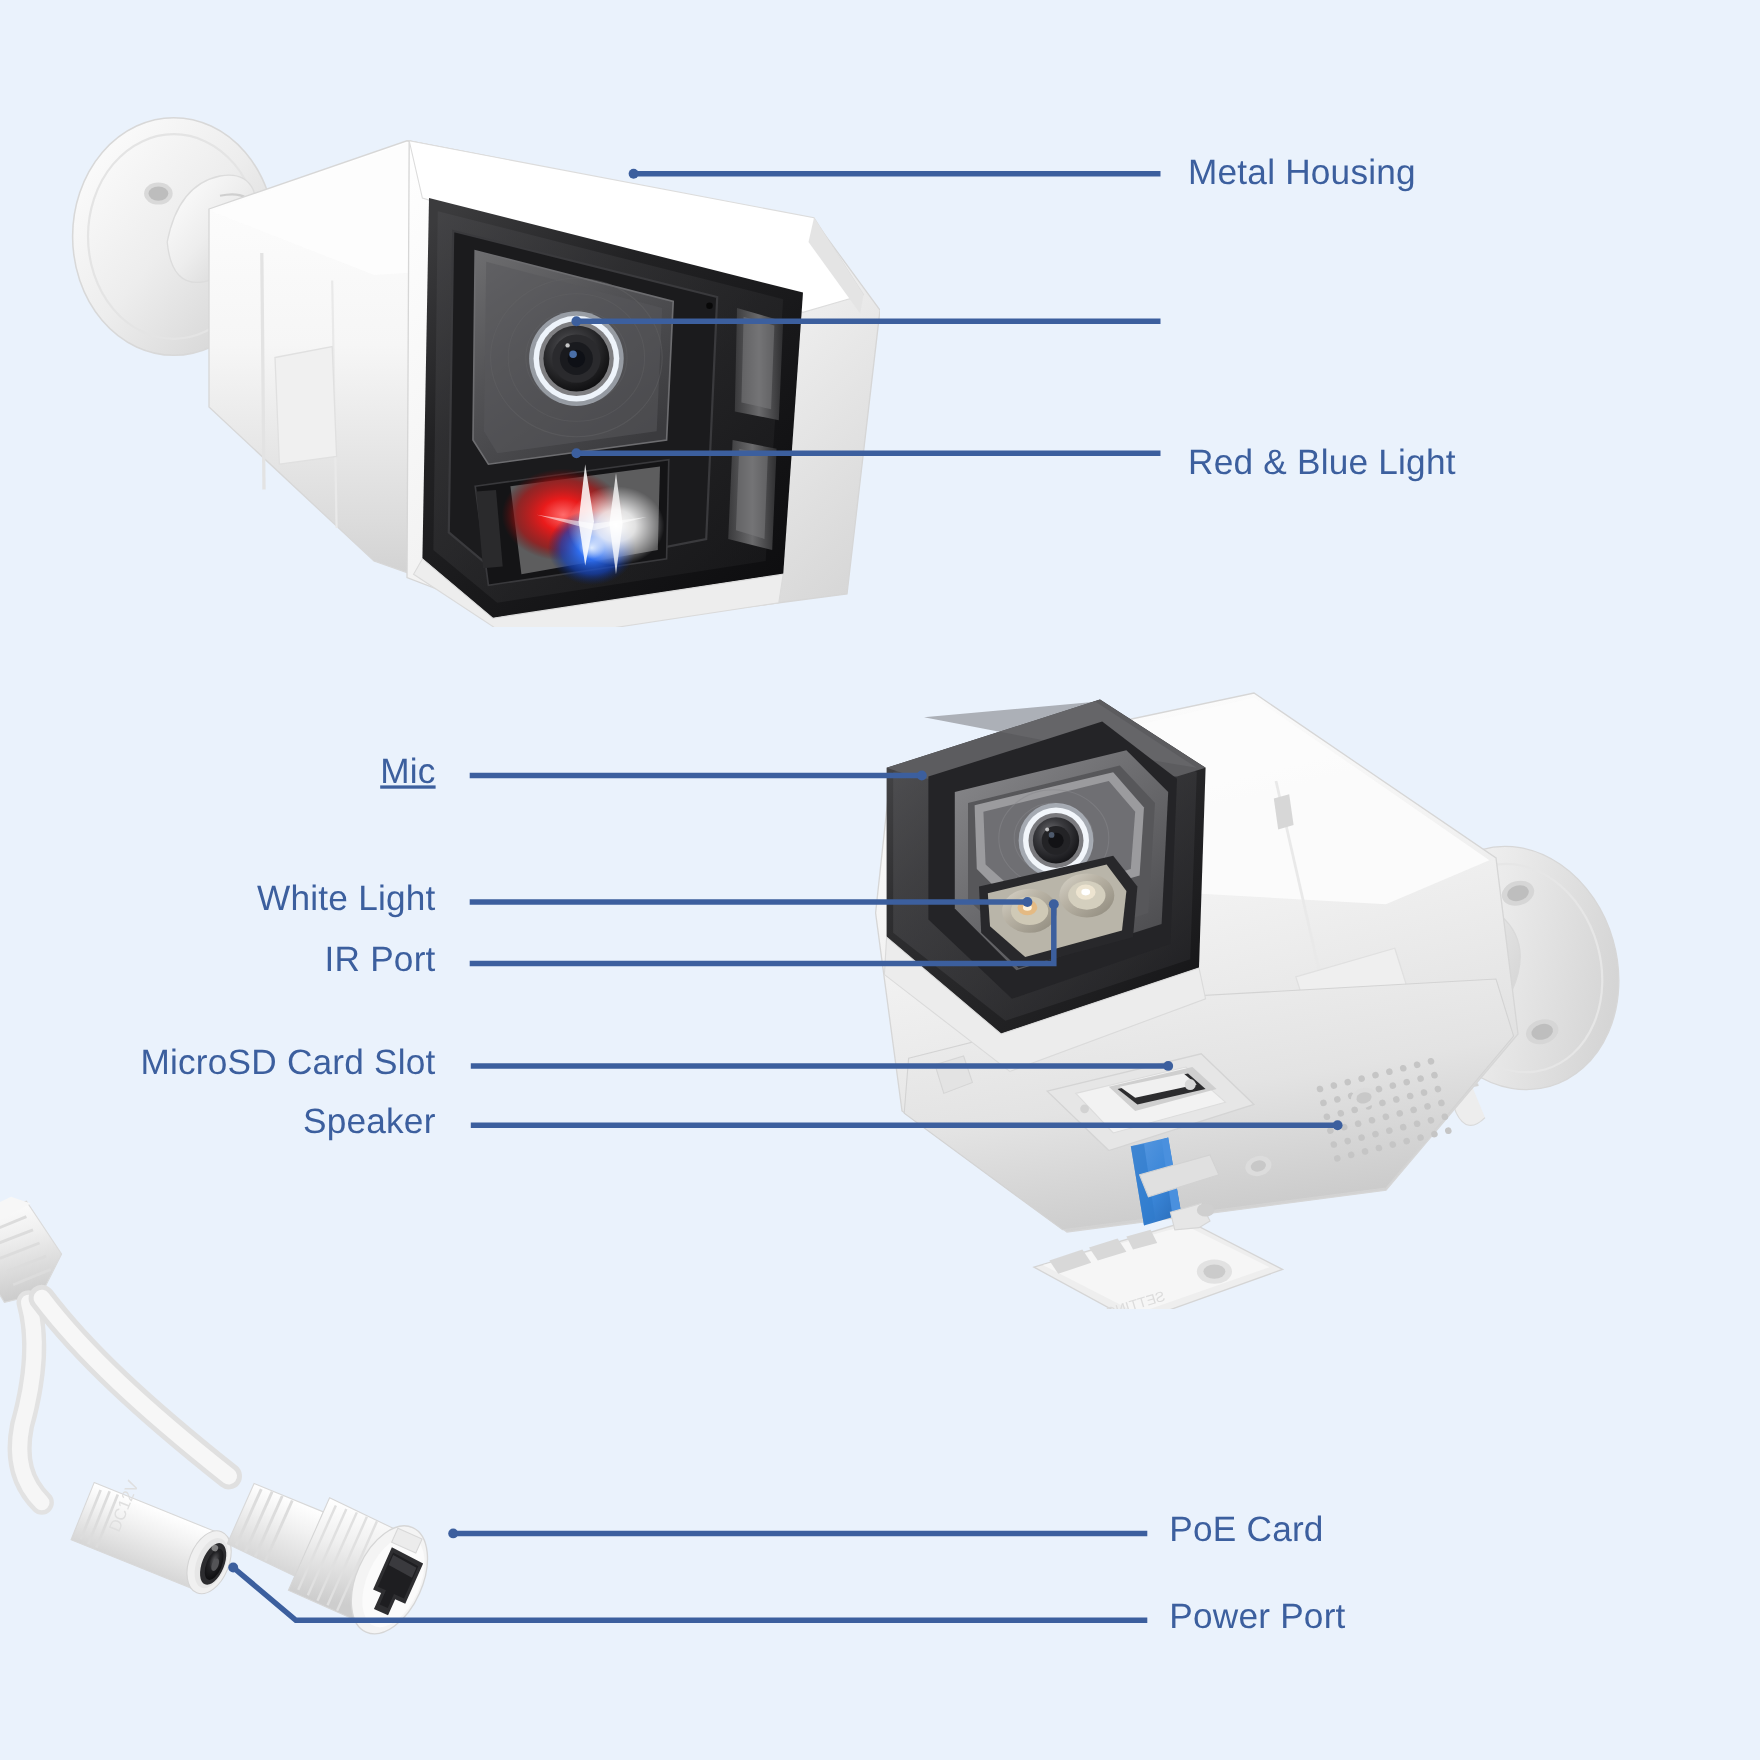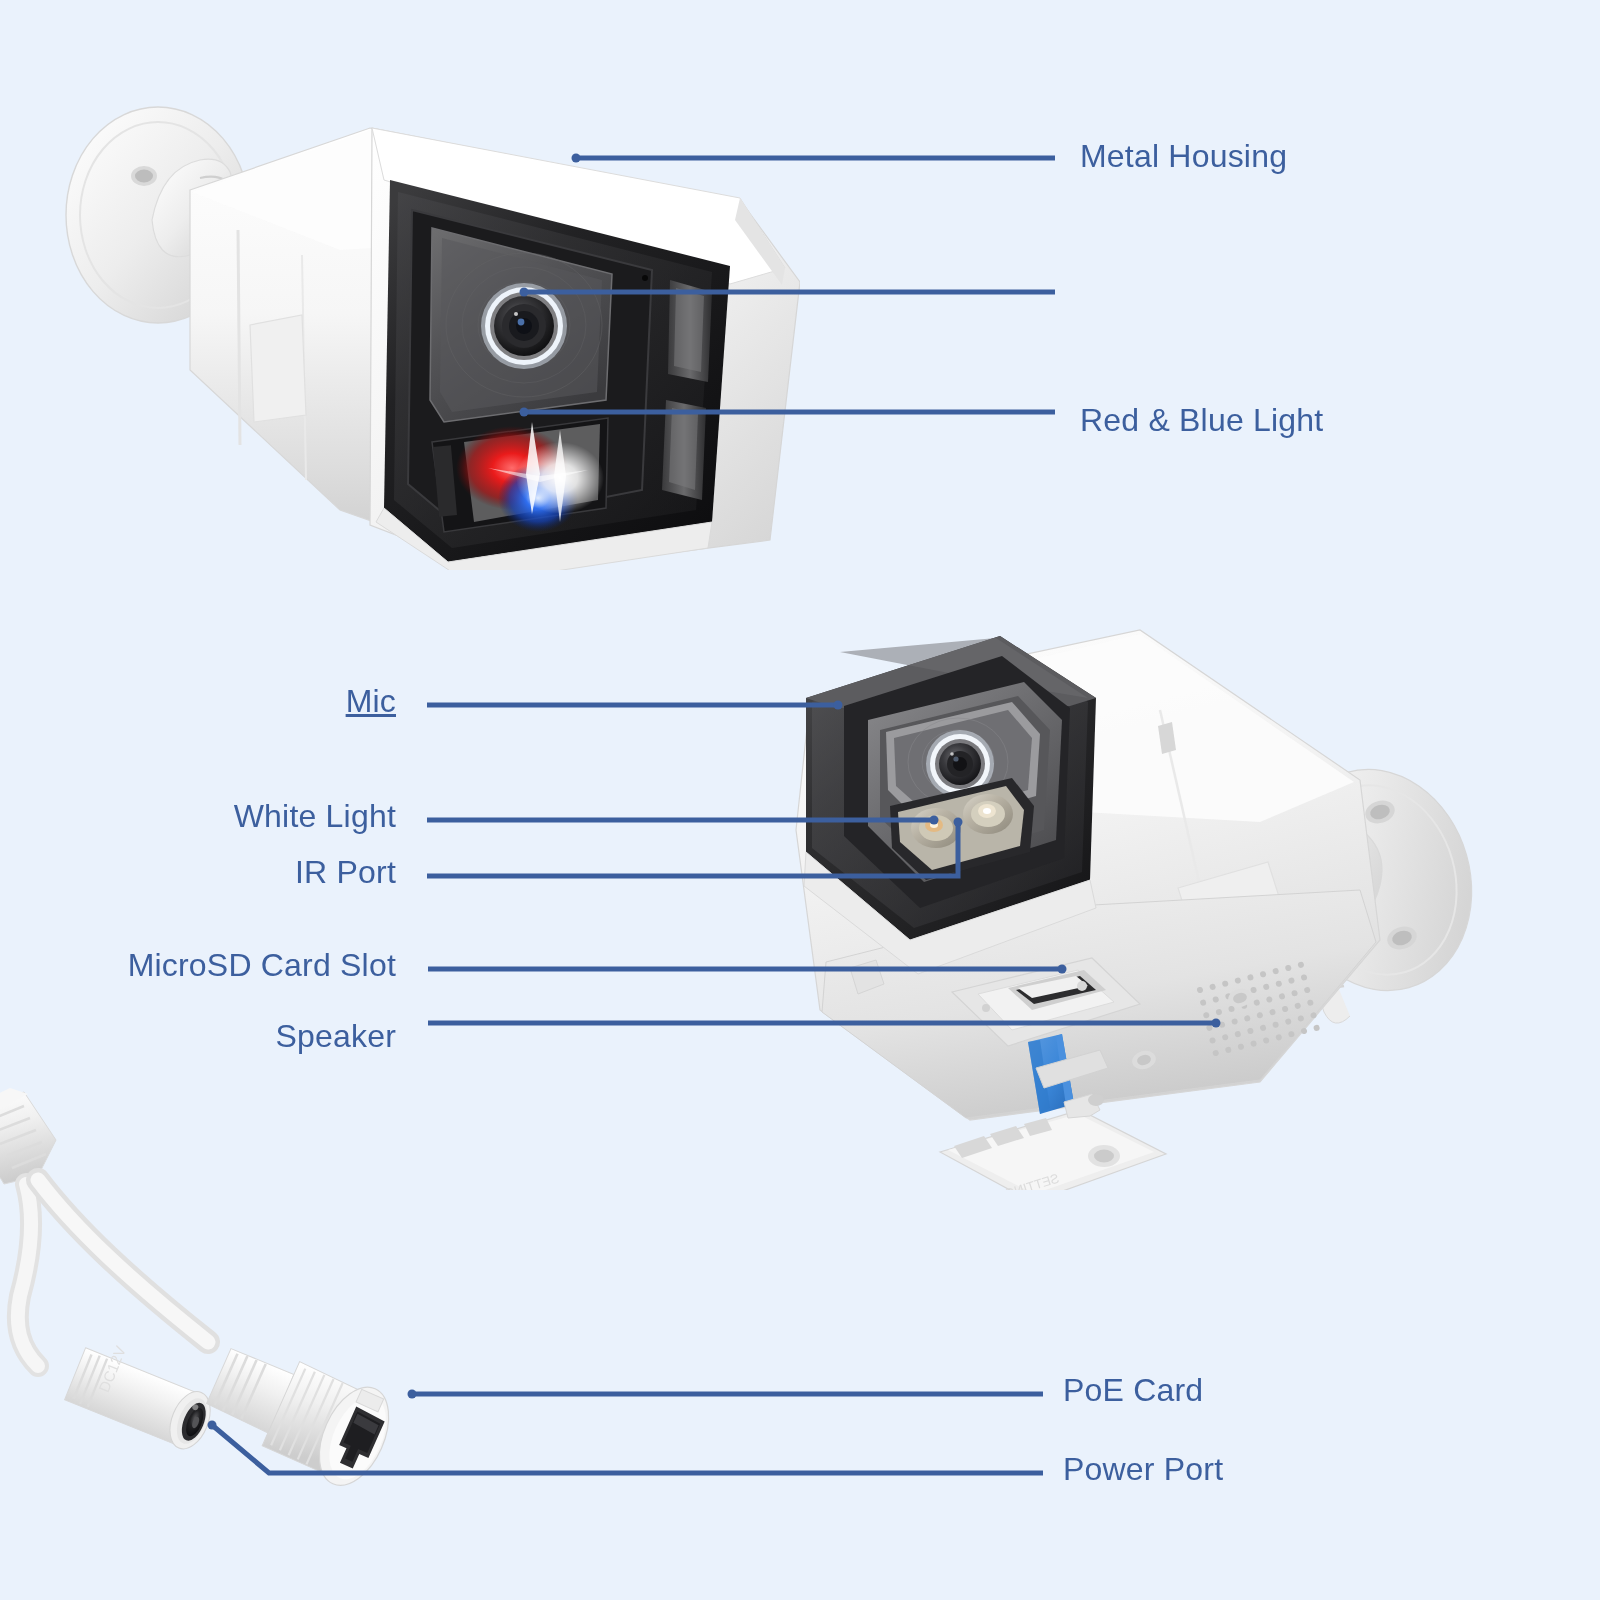--- a/index.html
+++ b/index.html
@@ -454,19 +454,19 @@
   <div class="label right" style="left:1080px;top:392px;margin-top:12px;">Red &amp; Blue Light</div>
 
   <div class="label left" style="left:396px;top:685px;text-decoration:underline;">Mic</div>
 
   <div class="label left" style="left:396px;top:800px;">White Light</div>
 
   <div class="label left" style="left:396px;top:856px;">IR Port</div>
 
   <div class="label left" style="left:396px;top:949px;">MicroSD Card Slot</div>
 
-  <div class="label left" style="left:396px;top:1003px;margin-top:17px;">Speaker</div>
+  <div class="label left" style="left:396px;top:1003px;">Speaker</div>
 
   <div class="label right" style="left:1063px;top:1374px;">PoE Card</div>
 
   <div class="label right" style="left:1063px;top:1453px;">Power Port</div>
 
 </div>
 
 </body></html>

